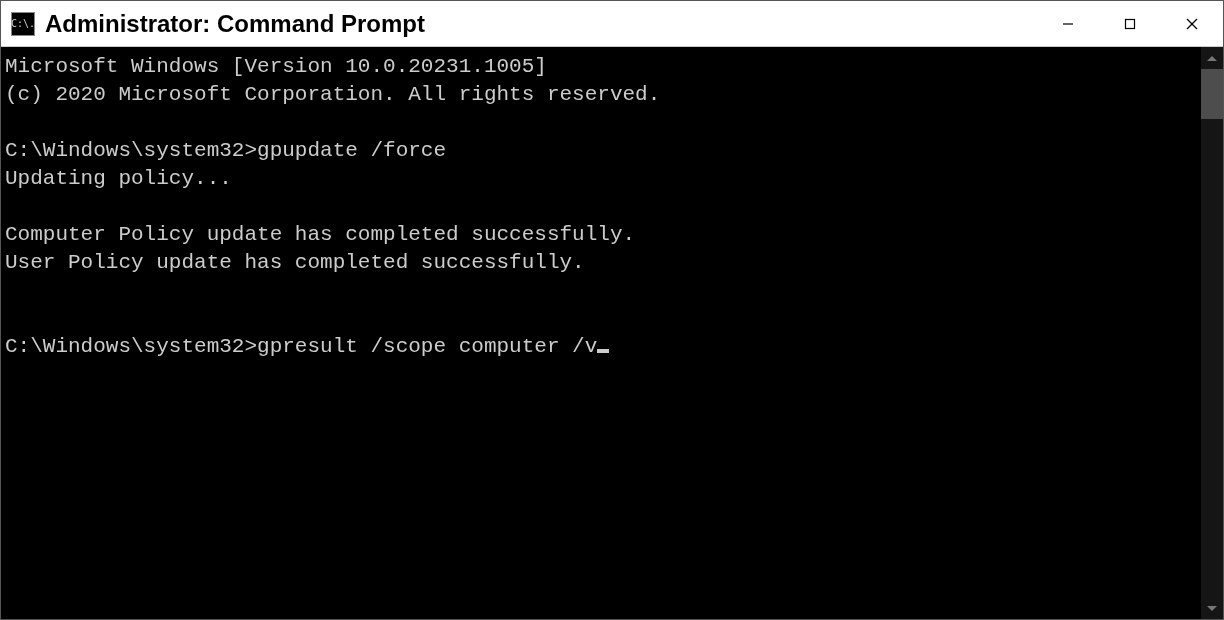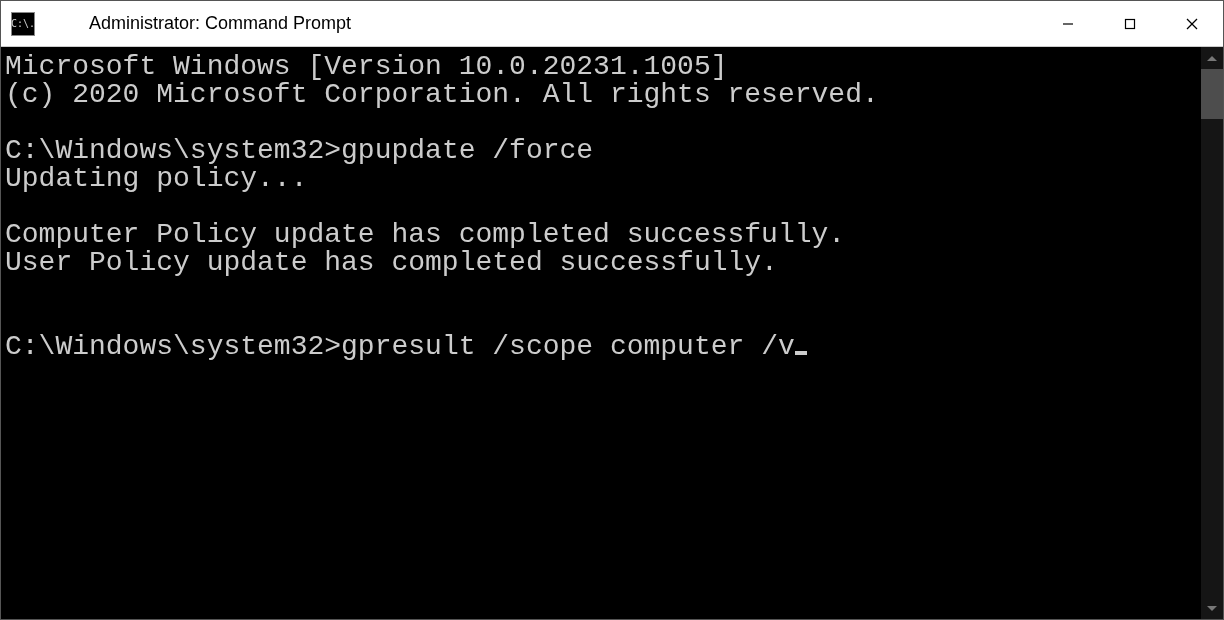--- a/index.html
+++ b/index.html
@@ -32,24 +32,23 @@
       align-items: center;
       justify-content: center;
       font-family: "Consolas", monospace;
       font-size: 10px;
       color: #cccccc;
       border: 1px solid #888;
       position: relative;
     }
     .title-text {
       flex: 1;
-      font-size: 18px;
+      font-size: 24px;
       color: #000000;
-      font-weight: 400;
-      margin-left: 44px;
+      font-weight: 700;
     }
     .window-controls {
       display: flex;
       height: 100%;
     }
     .win-btn {
       width: 62px;
       height: 100%;
       display: flex;
       align-items: center;
@@ -67,21 +66,21 @@
     }
     .terminal {
       position: absolute;
       top: 0;
       left: 0;
       right: 22px;
       bottom: 0;
       background: #000000;
       color: #cccccc;
       font-family: "Consolas", "Courier New", monospace;
-      font-size: 28px;
+      font-size: 21px;
       line-height: 28px;
       padding: 6px 4px;
       white-space: pre;
       letter-spacing: 0px;
     }
     .scrollbar {
       position: absolute;
       top: 0;
       right: 0;
       width: 22px;

